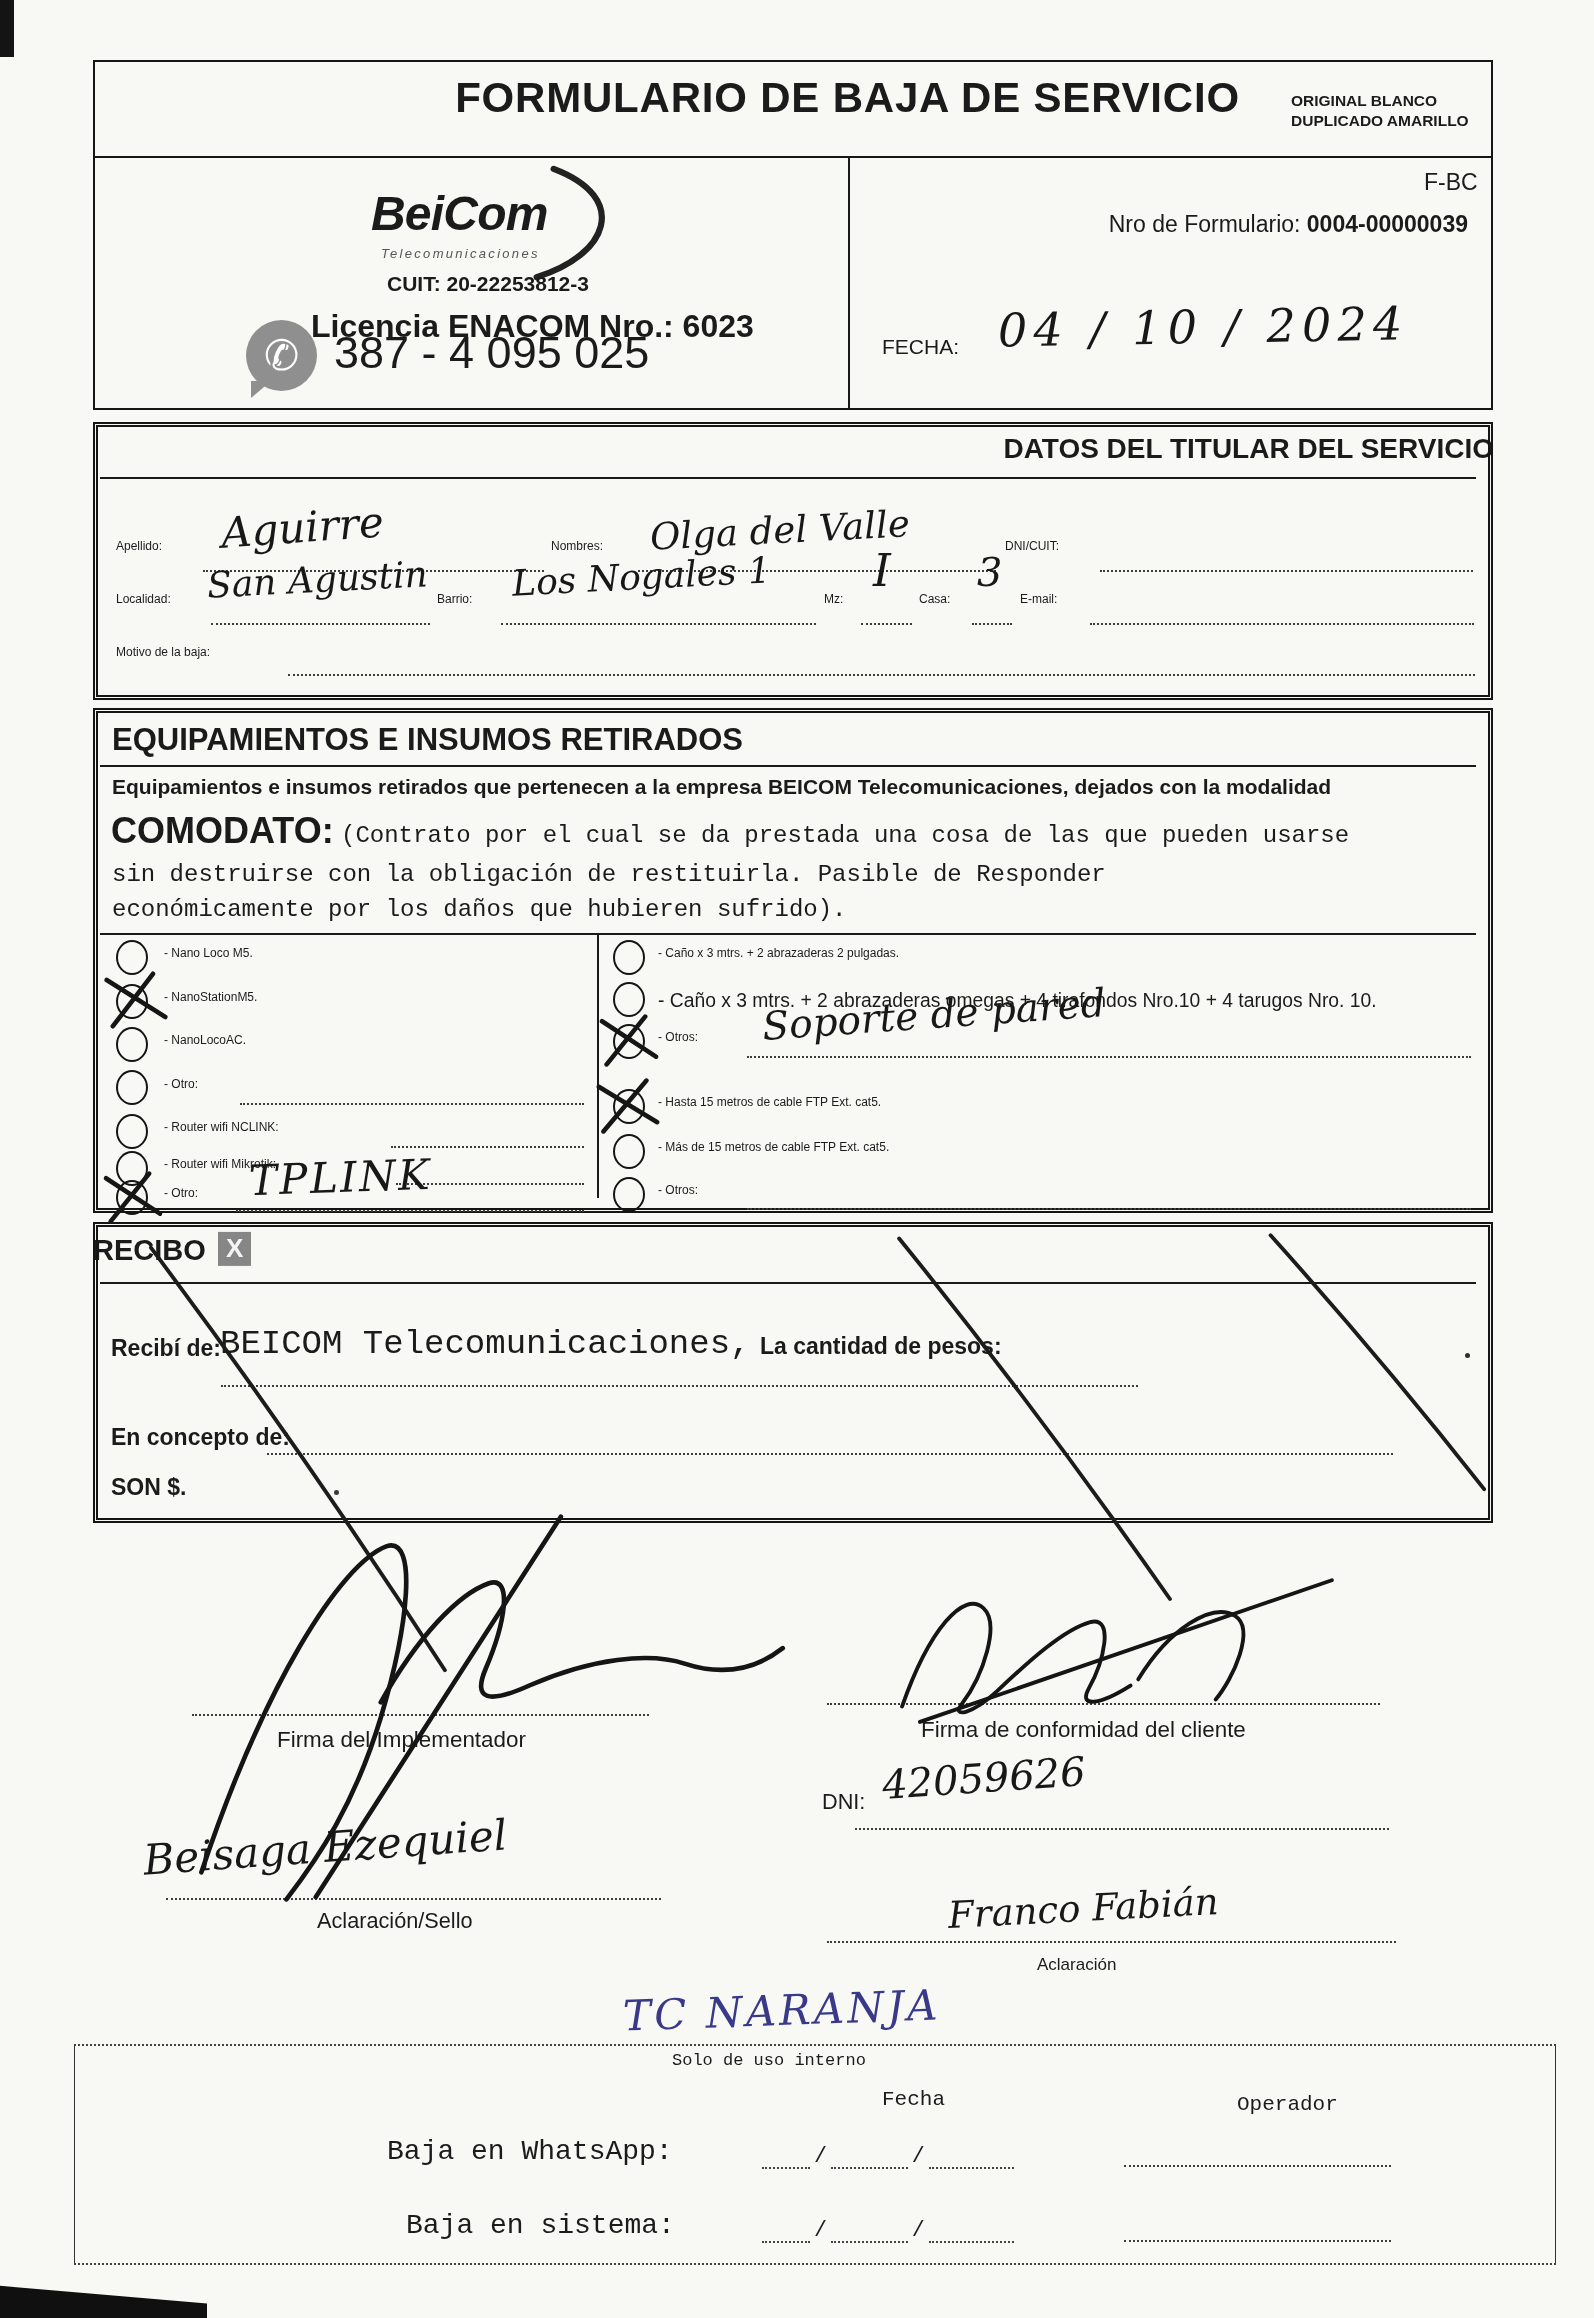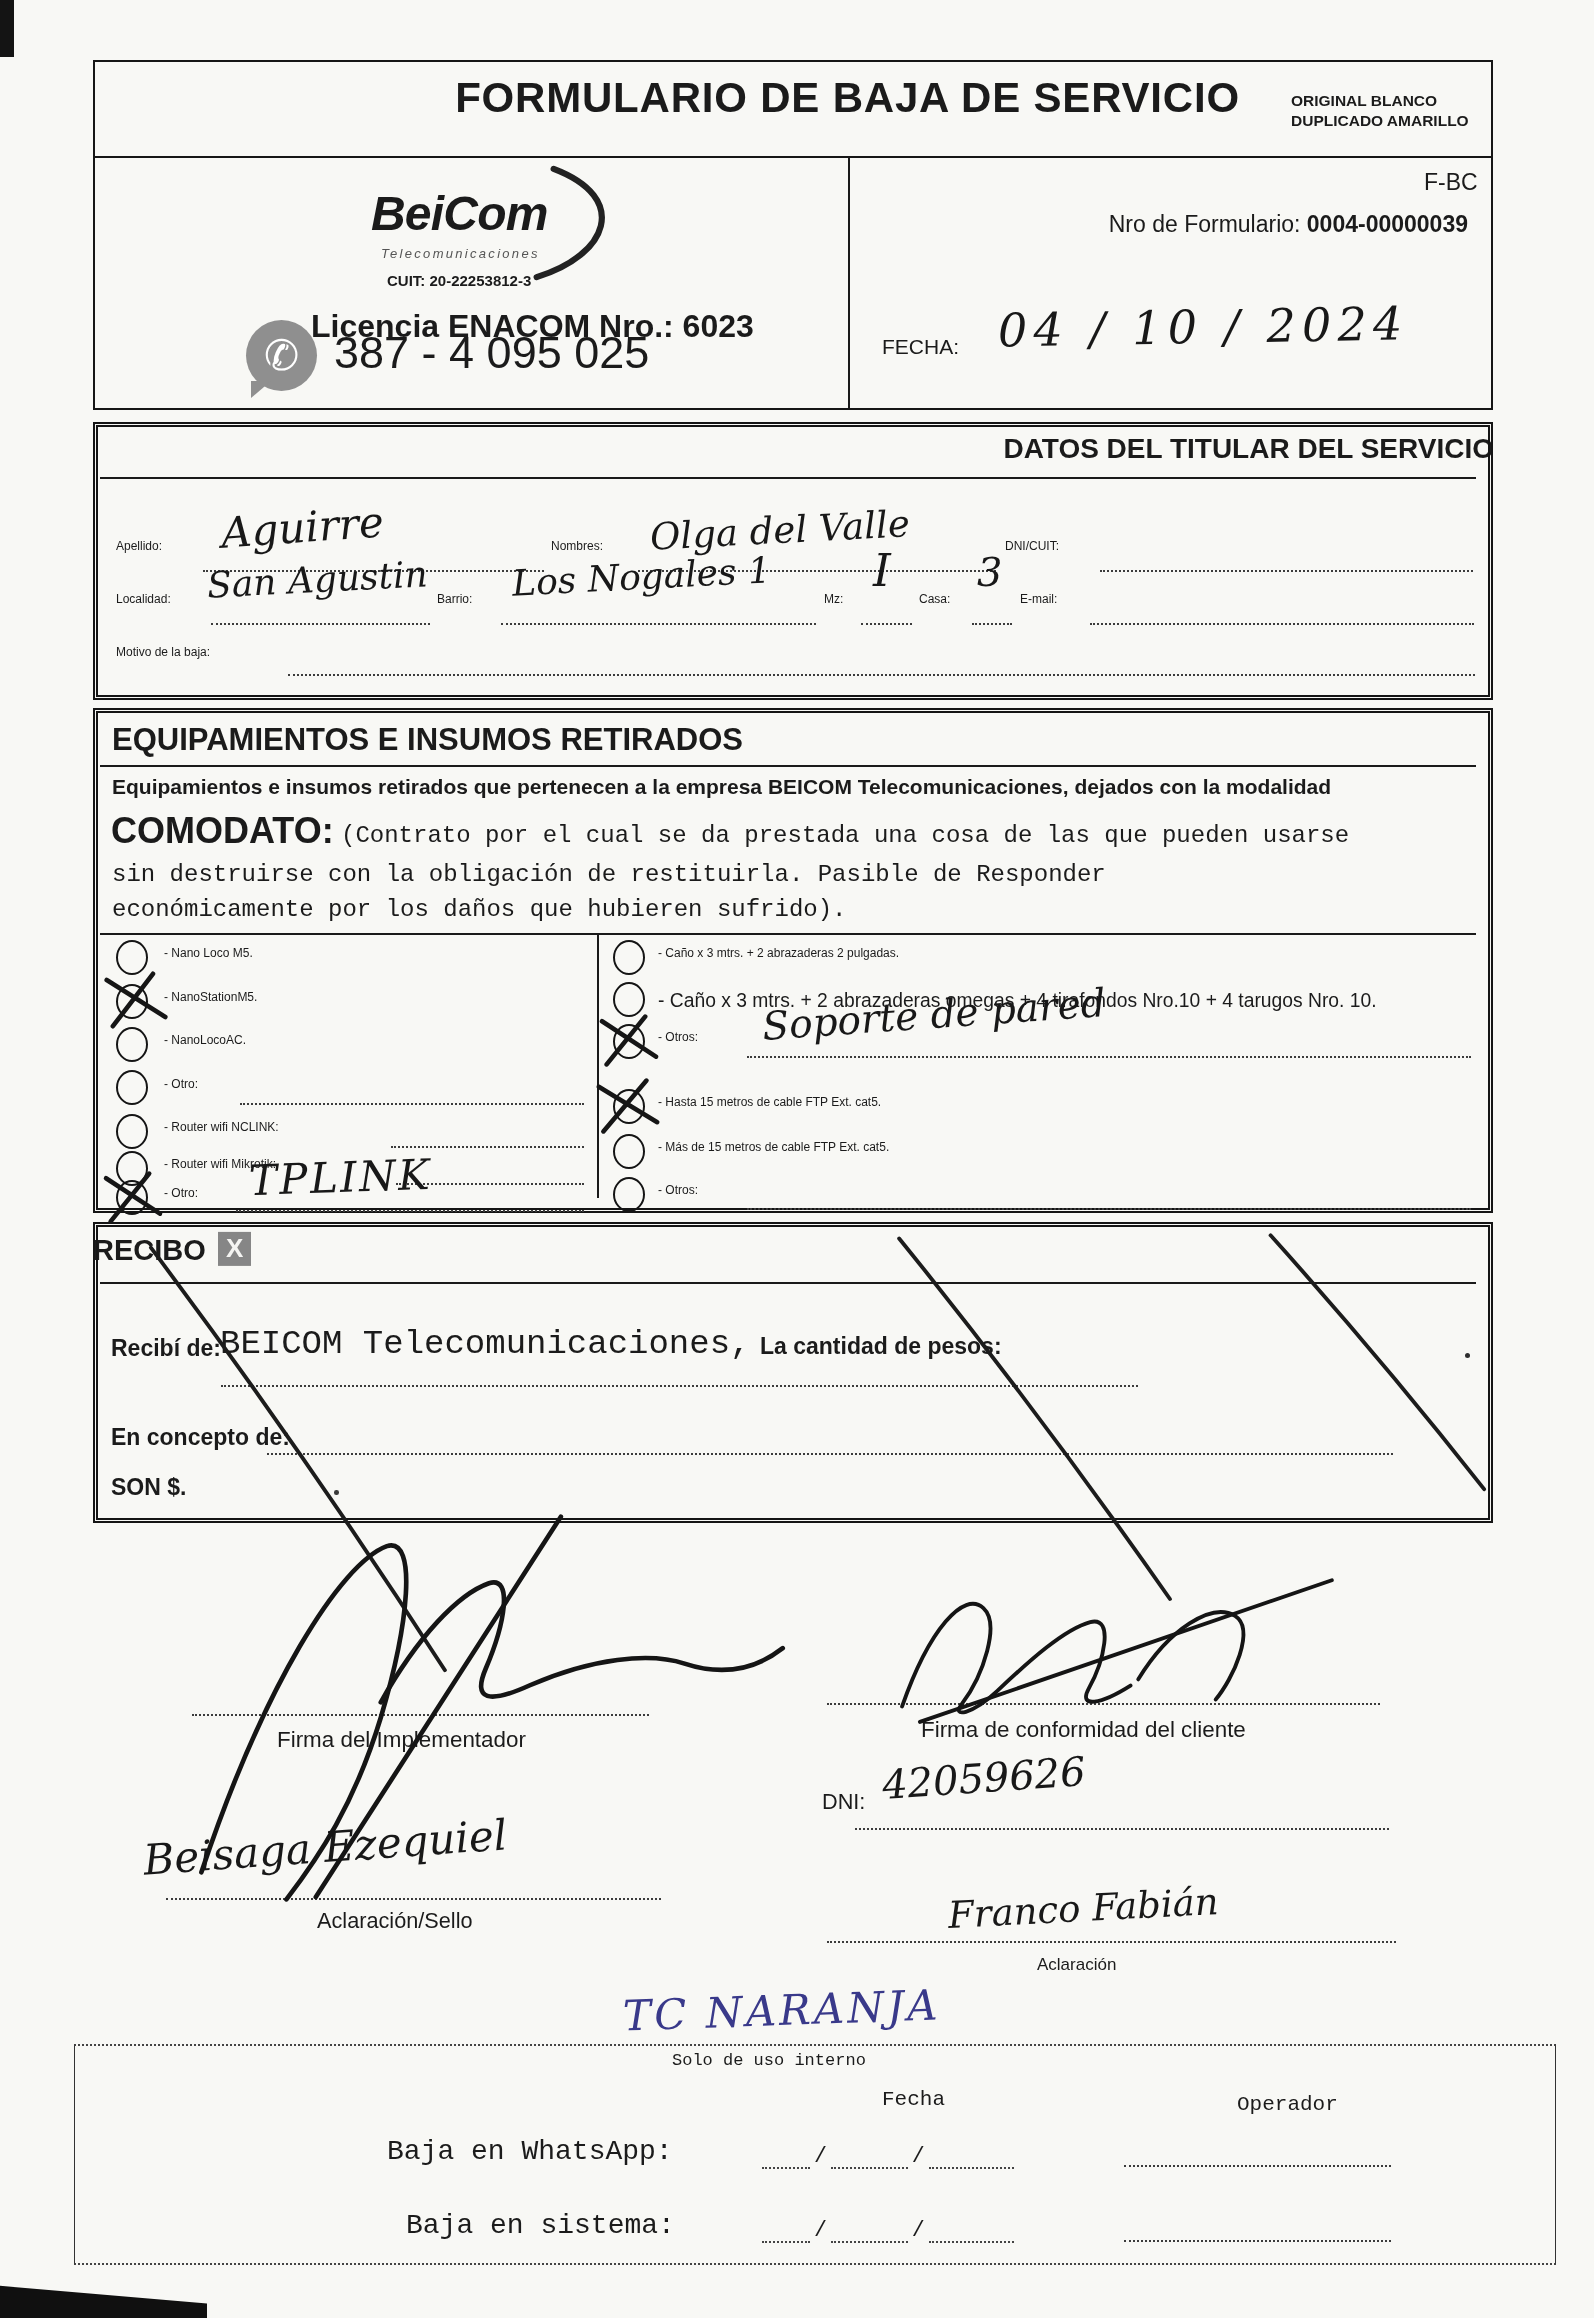--- a/index.html
+++ b/index.html
@@ -35,21 +35,21 @@
   </div>
 
   <div class="abs" style="left:93px;top:155px;width:1396px;height:253px;border:2.3px solid #161616;border-top:none;z-index:1"></div>
   <div class="vline" style="left:848px;top:157px;width:2.3px;height:251px"></div>
 
   <div class="abs b" style="left:371px;top:186px;font-size:48px;font-style:italic;letter-spacing:-0.8px">BeiCom</div>
   <svg class="abs" style="left:532px;top:161px" width="116" height="124" viewBox="0 0 150 160">
     <path d="M 6 150 C 98 122 128 48 28 10" stroke="#222" stroke-width="8" fill="none" stroke-linecap="round"></path>
   </svg>
   <div class="abs" style="left:381px;top:246px;font-size:13px;letter-spacing:2.3px;color:#555;font-style:italic">Telecomunicaciones</div>
-  <div class="abs b" style="left:387px;top:272px;font-size:15px">CUIT: 20-22253812-3</div>
+  <div class="abs b" style="left:387px;top:272px;font-size:21px">CUIT: 20-22253812-3</div>
   <div class="abs b" style="left:311px;top:308px;font-size:32px">Licencia ENACOM Nro.: 6023</div>
   <div class="abs" style="left:246px;top:320px;width:71px;height:71px;background:#8f8f8f;border-radius:50%;display:flex;align-items:center;justify-content:center;color:#fff;font-size:42px">✆</div>
   <div class="abs" style="left:251px;top:381px;width:0;height:0;border-left:20px solid #8f8f8f;border-bottom:17px solid transparent"></div>
   <div class="abs" style="left:334px;top:327px;font-size:45px">387 - 4 095 025</div>
 
   <div class="abs" style="left:1424px;top:169px;font-size:23px">F-BC</div>
   <div class="abs" style="left:849px;top:211px;width:619px;text-align:right;font-size:23px">
     <span>Nro de Formulario:</span>
     <span class="b">0004-00000039</span>
   </div>

